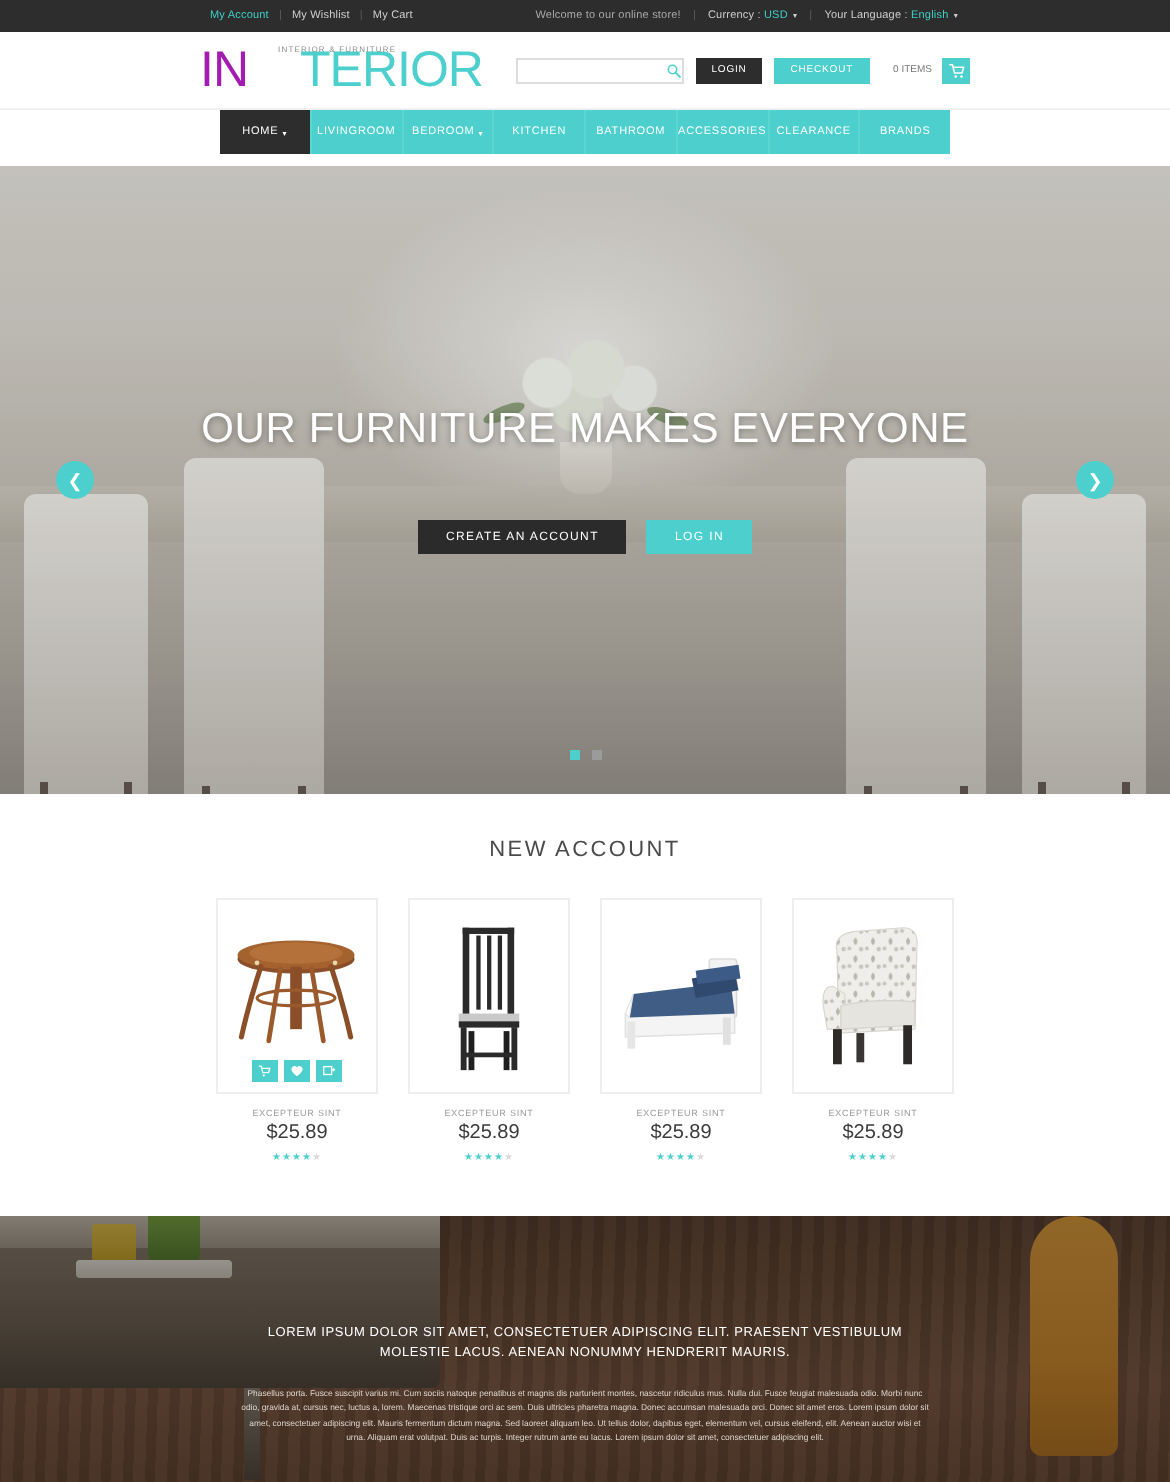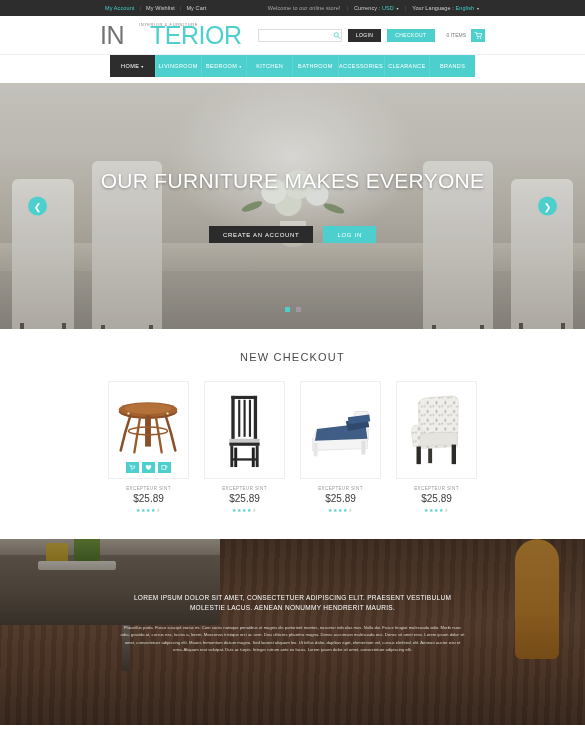--- a/index.html
+++ b/index.html
@@ -42,21 +42,21 @@
     padding: 0 100px;
     border-bottom: 1px solid #f0f0f0;
   }
   .logo { display: flex; align-items: flex-start; position: relative; }
   .logo-main {
     font-size: 25px;
     font-weight: 300;
     letter-spacing: -0.5px;
     line-height: 1;
   }
-  .logo-in { color: #737373; }
+  .logo-in { color: #a21caf; }
   .logo-terior { color: #4dd0cd; padding-left: 26px; }
   .logo-tag {
     position: absolute;
     left: 39px;
     top: -1px;
     font-size: 4px;
     letter-spacing: .6px;
     color: #8a8a8a;
     white-space: nowrap;
   }
@@ -139,21 +139,21 @@
     border-right: 1px solid #5ad6d3;
     white-space: nowrap;
   }
   .nav-item:last-child { border-right: none; }
   .nav-item.active { background: #2d2d2d; }
   .nav-caret { font-size: 4px; margin-left: 2px; }
 
   
   .hero {
     position: relative;
-    height: 246px;
+    height: 314px;
     overflow: hidden;
     background: #15803d;
   }
   .hero-bg {
     position: absolute; inset: 0;
     background:
       radial-gradient(ellipse 180px 120px at 50% 30%, rgba(245,244,240,.85), rgba(205,200,190,0) 70%),
       linear-gradient(180deg, #d9d6cf 0%, #cfccc4 28%, #bdb8ae 55%, #a8a39a 78%, #8e8a82 100%);
   }
   
@@ -557,21 +557,21 @@
     <span>❯</span>
   </button>
 
   <div class="hero-dots">
     <span class="dot active"></span>
     <span class="dot"></span>
   </div>
 </div>
 
 <div class="products-section">
-  <div class="section-title">NEW CHECKOUT</div>
+  <div class="section-title">NEW ACCOUNT</div>
 
   <div class="products">
 
     <div class="product">
       <div class="product-img">
         <svg class="art" viewBox="0 0 81 98">
           <ellipse cx="40" cy="30" rx="30" ry="7.5" fill="#8a4f28"></ellipse>
           <ellipse cx="40" cy="28" rx="30" ry="7.5" fill="#a4622f"></ellipse>
           <ellipse cx="40" cy="27" rx="24" ry="5.5" fill="#b5713a"></ellipse>
           <path d="M22 34 Q16 52 12 70" stroke="#8a4f28" stroke-width="2.6" fill="none" stroke-linecap="round"></path>

